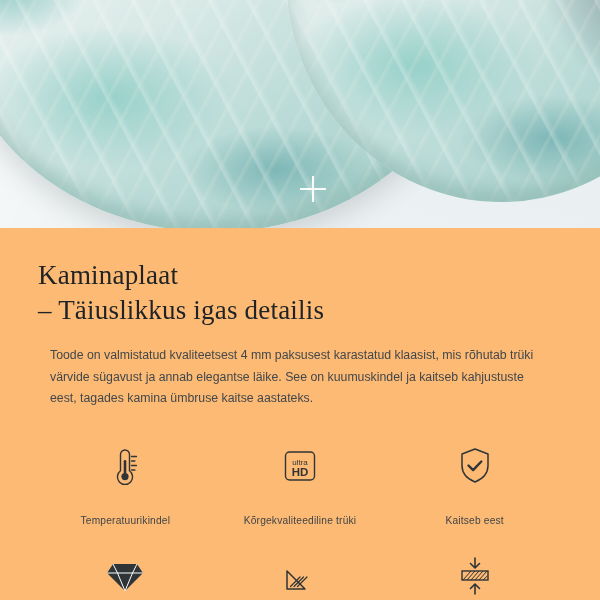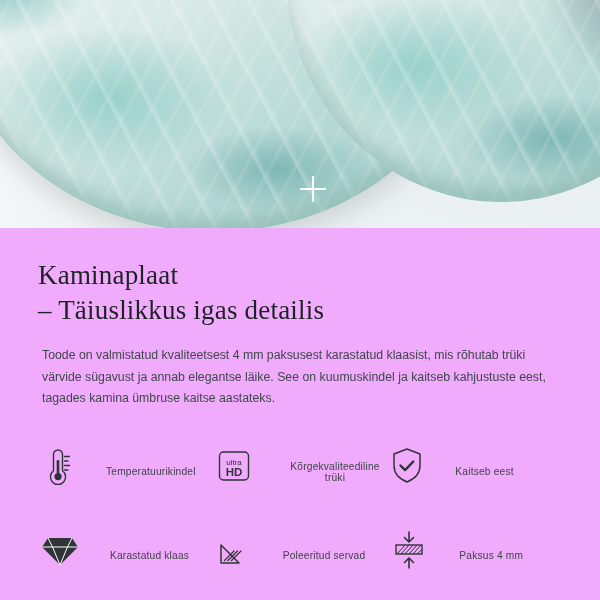--- a/index.html
+++ b/index.html
@@ -10,21 +10,21 @@
     width: 600px;
     height: 600px;
     background: #ffffff;
     font-family: "Liberation Sans", sans-serif;
     overflow: hidden;
   }
   .page {
     position: relative;
     width: 600px;
     height: 600px;
-    background: #f0abfc;
+    background: #fdba74;
     overflow: hidden;
   }
 
   
   .hero {
     position: relative;
     width: 600px;
     height: 228px;
     overflow: hidden;
     background: #f2f3f4;
@@ -123,50 +123,50 @@
     margin: 0 0 18px 0;
     letter-spacing: 0.2px;
   }
   .headline .line2 {
     display: block;
   }
   .desc {
     font-size: 12.3px;
     line-height: 1.75;
     color: #41474b;
-    margin: 4px;
+    margin: 12px;
     max-width: 534px;
   }
 
   
   .features {
     margin-top: 34px;
     display: grid;
     grid-template-columns: repeat(3, 1fr);
     row-gap: 28px;
     column-gap: 0;
   }
   .feature {
     display: flex;
-    flex-direction: row;
+    flex-direction: column;
     align-items: center;
     text-align: center;
-    gap: 28px;
   }
   .feature-icon {
     height: 44px;
     display: flex;
     align-items: center;
     justify-content: center;
     margin-bottom: 12px;
   }
   .feature-label {
     font-size: 10.2px;
     color: #3e4448;
     letter-spacing: 0.2px;
+    margin-top: 15px;
   }
   svg { display: block; }
 </style>
 </head>
 <body>
 
 <div class="page">
 
   <div class="hero">
     <div class="hero-bg"></div>

